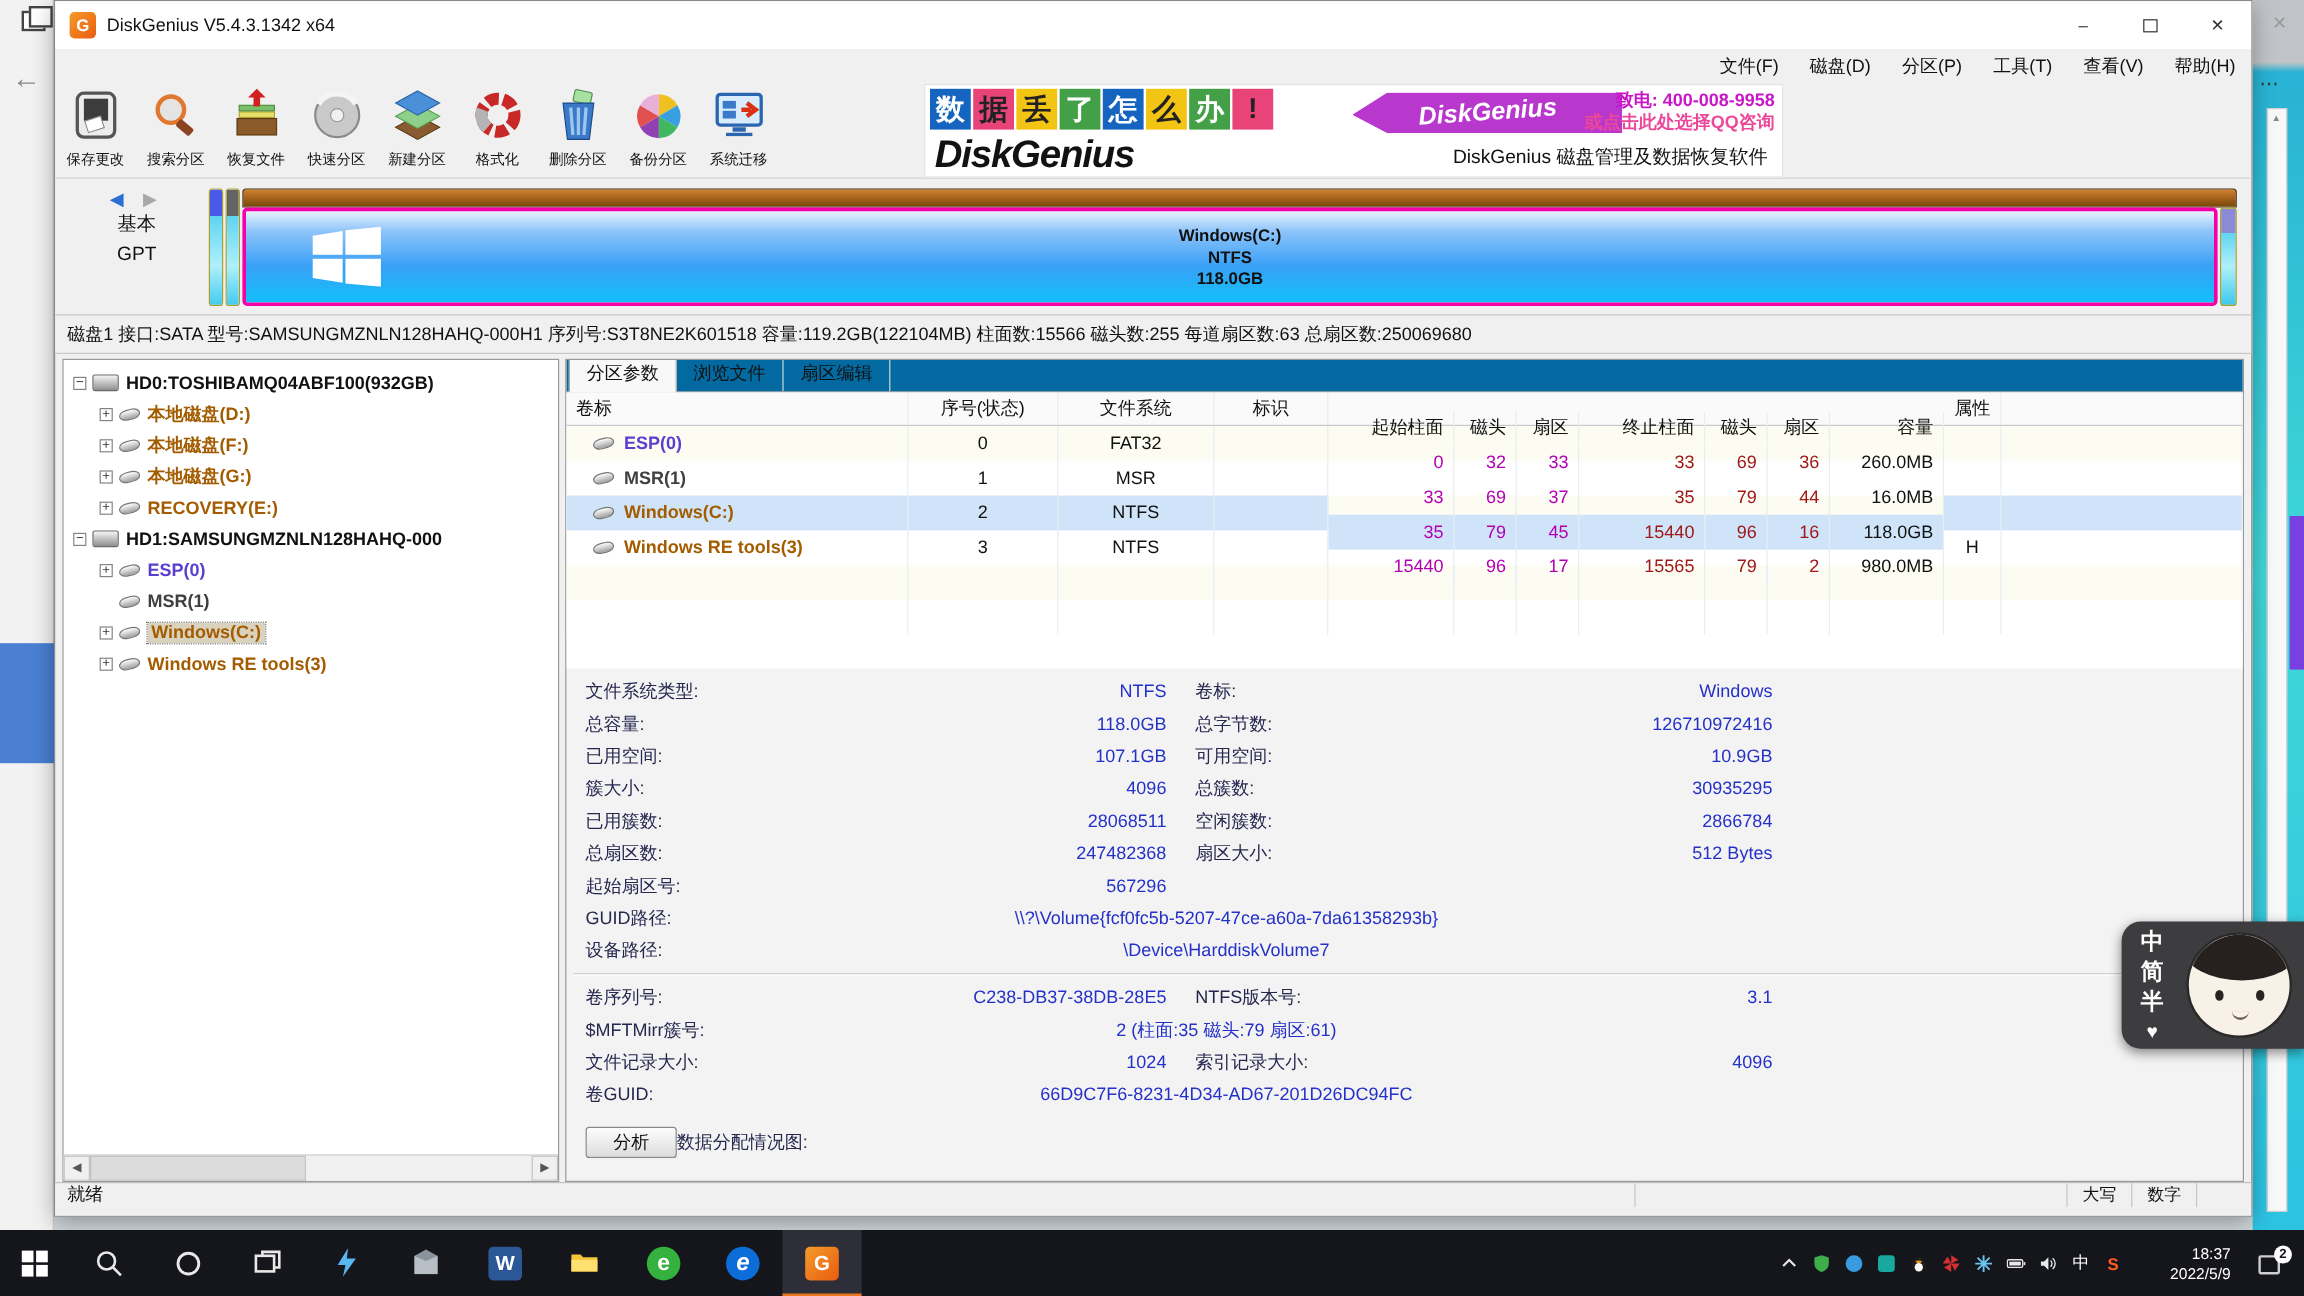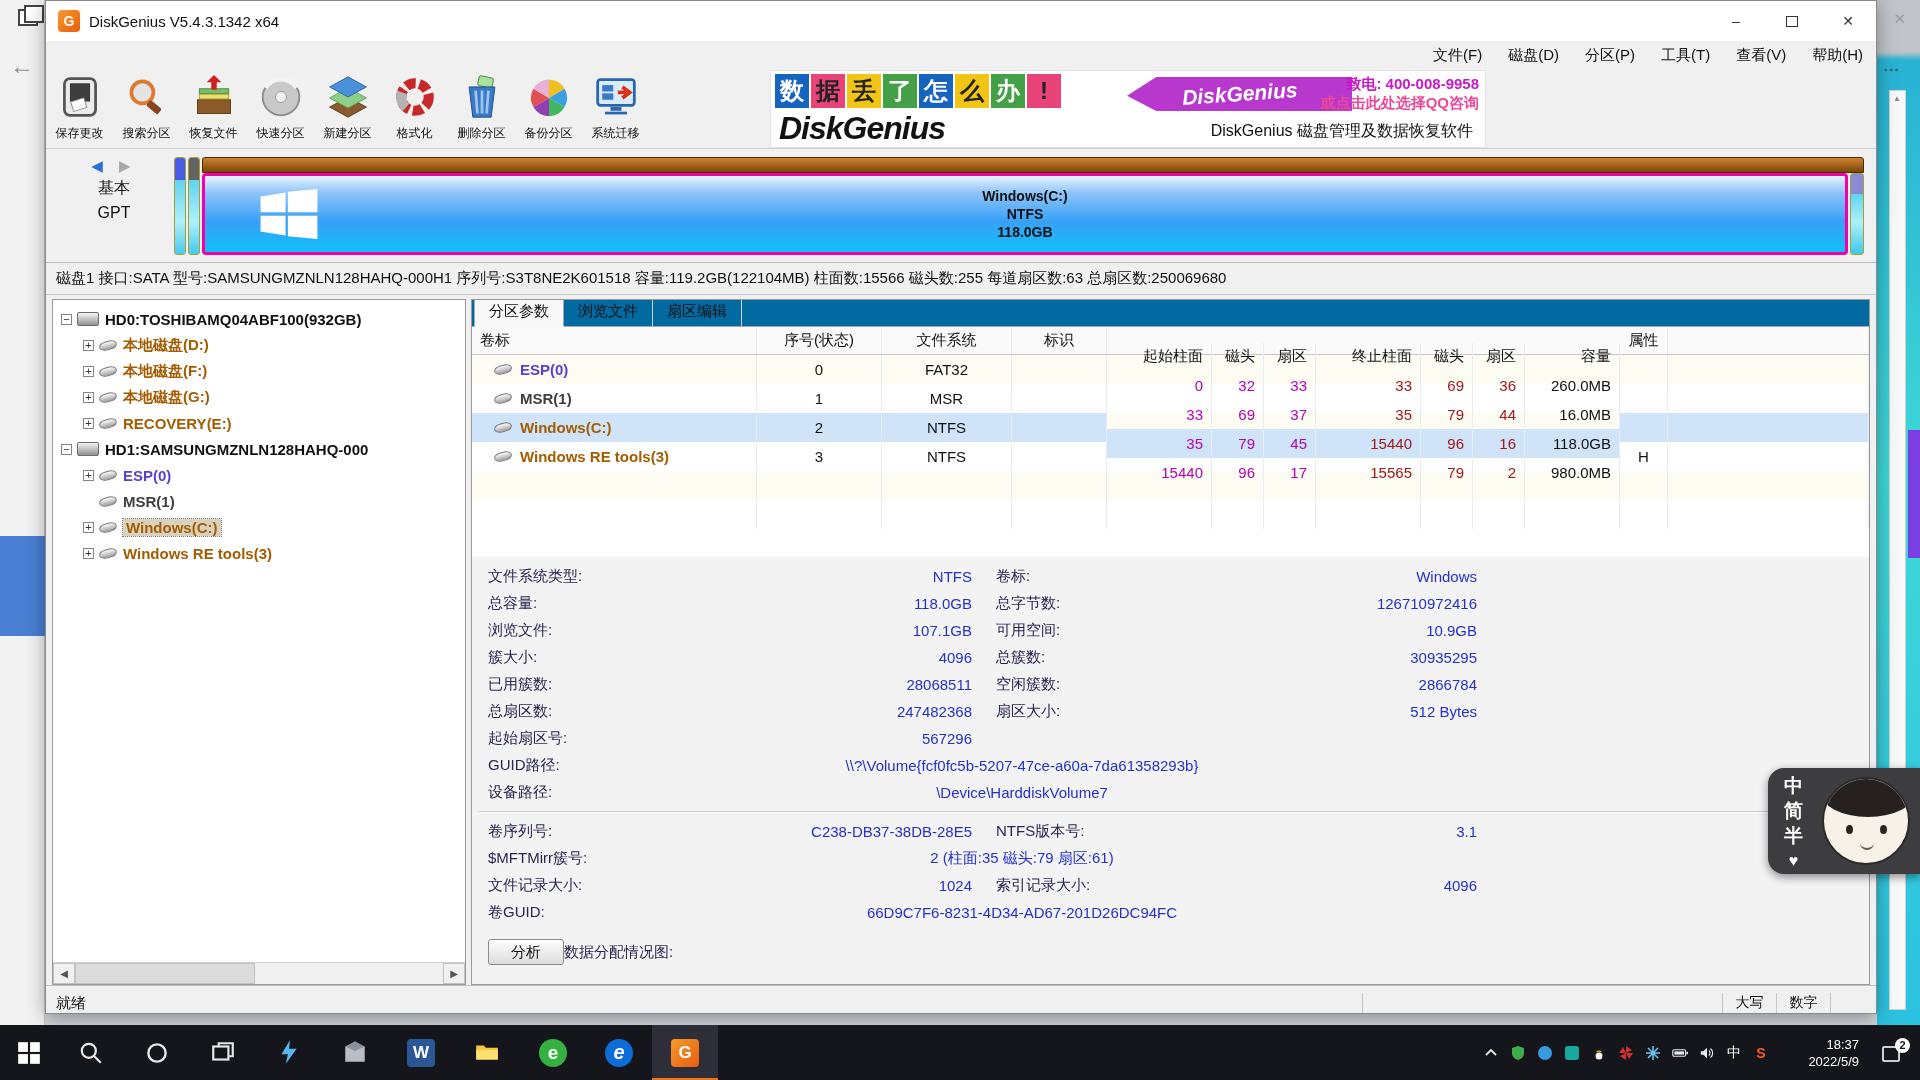--- a/index.html
+++ b/index.html
@@ -114,21 +114,21 @@
   .dv1{width:300px;text-align:right;color:#2431c8;flex:none;}
   .dl2{width:215px;padding-left:24px;color:#26264f;flex:none;}
   .dv2{width:290px;text-align:right;color:#2431c8;flex:none;}
   .drow.long .dv1{width:700px;text-align:center;}
   .dsep{height:2px;border-top:1px solid #c9c9c9;border-bottom:1px solid #fff;margin:5px 12px 5px 6px;}
   #analyze-row{display:flex;align-items:center;margin-top:12px;height:28px;}
   #analyze-btn{width:76px;height:26px;margin-left:16px;background:linear-gradient(180deg,#fdfdfd,#dcdcdc);border:1px solid #8a8a8a;border-radius:3px;font-size:15px;color:#111;display:flex;align-items:center;justify-content:center;}
   #alloc-label{font-size:15px;color:#26264f;}
 
   
-  #statusbar{position:absolute;left:0;bottom:0;right:0;height:28px;background:#f0f0f0;border-top:1px solid #c0c0c0;display:flex;align-items:flex-end;}
+  #statusbar{position:absolute;left:0;bottom:0;right:0;height:28px;background:#f0f0f0;border-top:1px solid #c0c0c0;display:flex;align-items:flex-start;}
   #status-ready{margin-left:10px;font-size:15px;color:#111;flex:1;}
   .sbcell{border-left:1px solid #c6c6c6;height:20px;display:flex;align-items:center;justify-content:center;font-size:14px;color:#111;}
   .sb-spacer{width:360px;} .sb-small{width:54px;} .sb-end{width:46px;}
 
   
   #taskbar{position:absolute;left:0;top:1025px;width:1920px;height:55px;background:#15151c;display:flex;align-items:center;z-index:40;}
   .tb-slot{width:66px;height:55px;display:flex;align-items:center;justify-content:center;flex:none;}
   .tb-slot.start{width:58px;}
   .tb-slot.active-app{background:#2e2e38;box-shadow:inset 0 -2px 0 #e8761c;}
   .tb-slot svg{width:26px;height:26px;}
@@ -532,21 +532,21 @@
               <div class="dl2">卷标:</div>
               <div class="dv2">Windows</div>
             </div>
             <div class="drow">
               <div class="dl">总容量:</div>
               <div class="dv1">118.0GB</div>
               <div class="dl2">总字节数:</div>
               <div class="dv2">126710972416</div>
             </div>
             <div class="drow">
-              <div class="dl">浏览文件:</div>
+              <div class="dl">已用空间:</div>
               <div class="dv1">107.1GB</div>
               <div class="dl2">可用空间:</div>
               <div class="dv2">10.9GB</div>
             </div>
             <div class="drow">
               <div class="dl">簇大小:</div>
               <div class="dv1">4096</div>
               <div class="dl2">总簇数:</div>
               <div class="dv2">30935295</div>
             </div>

